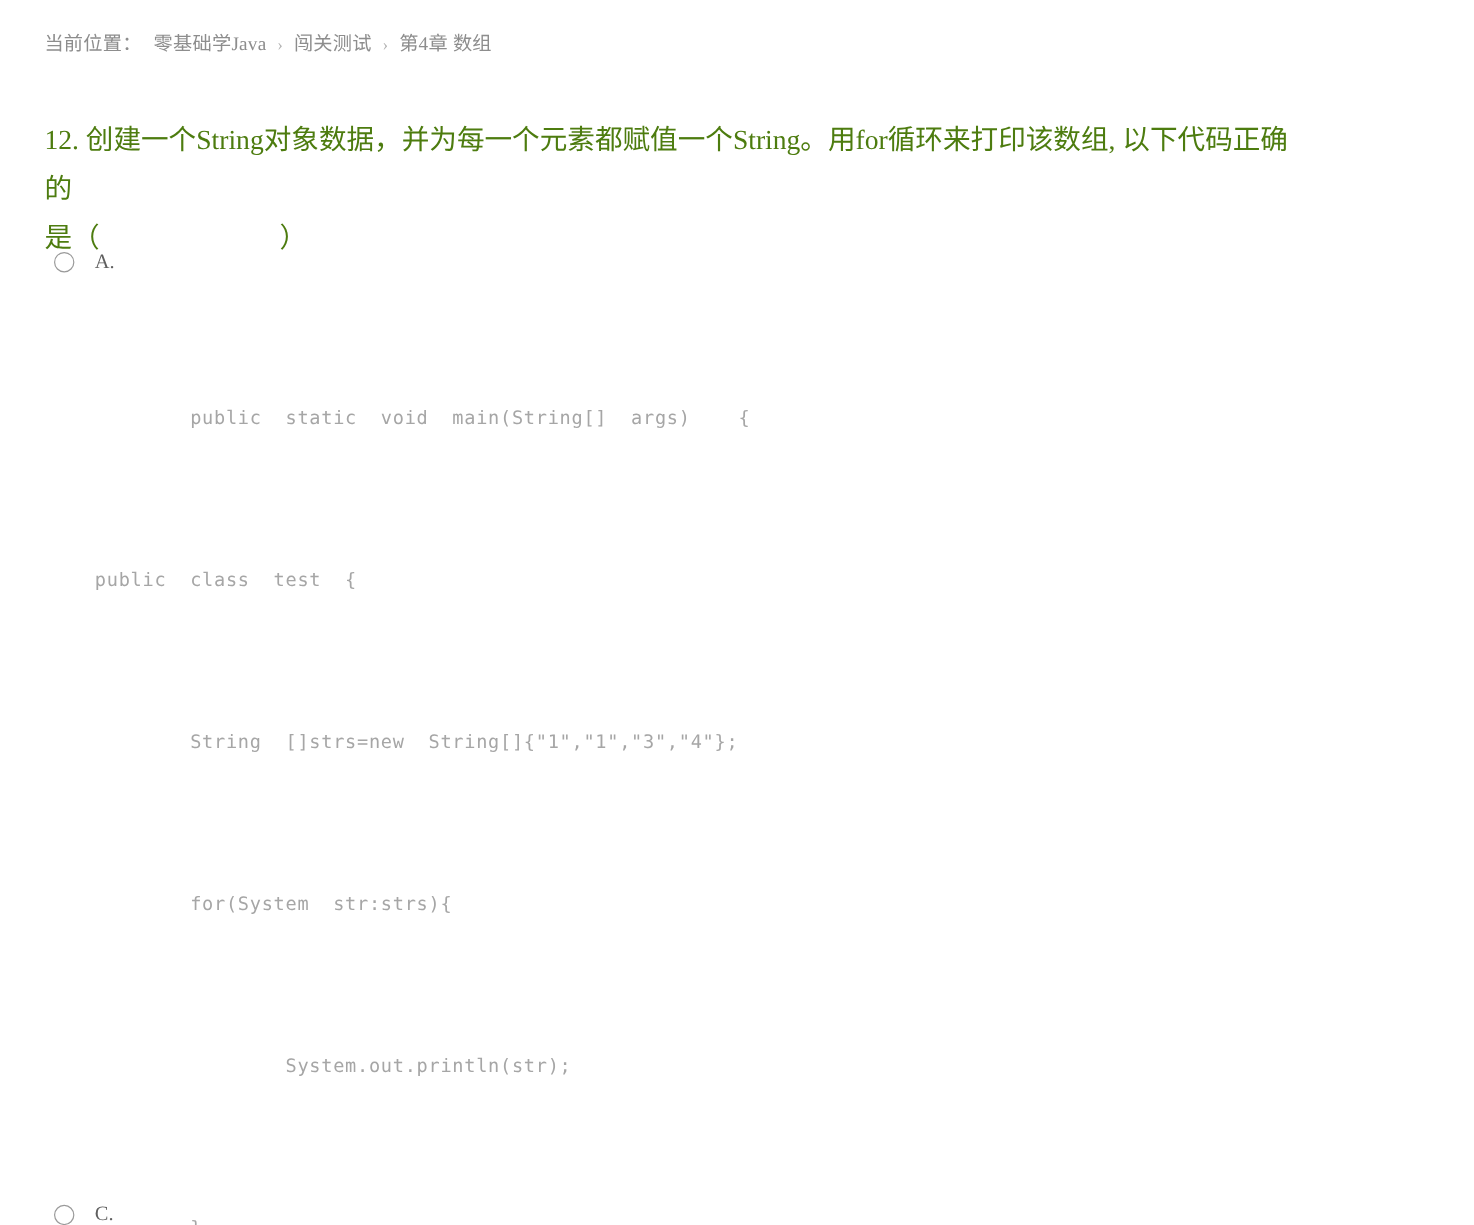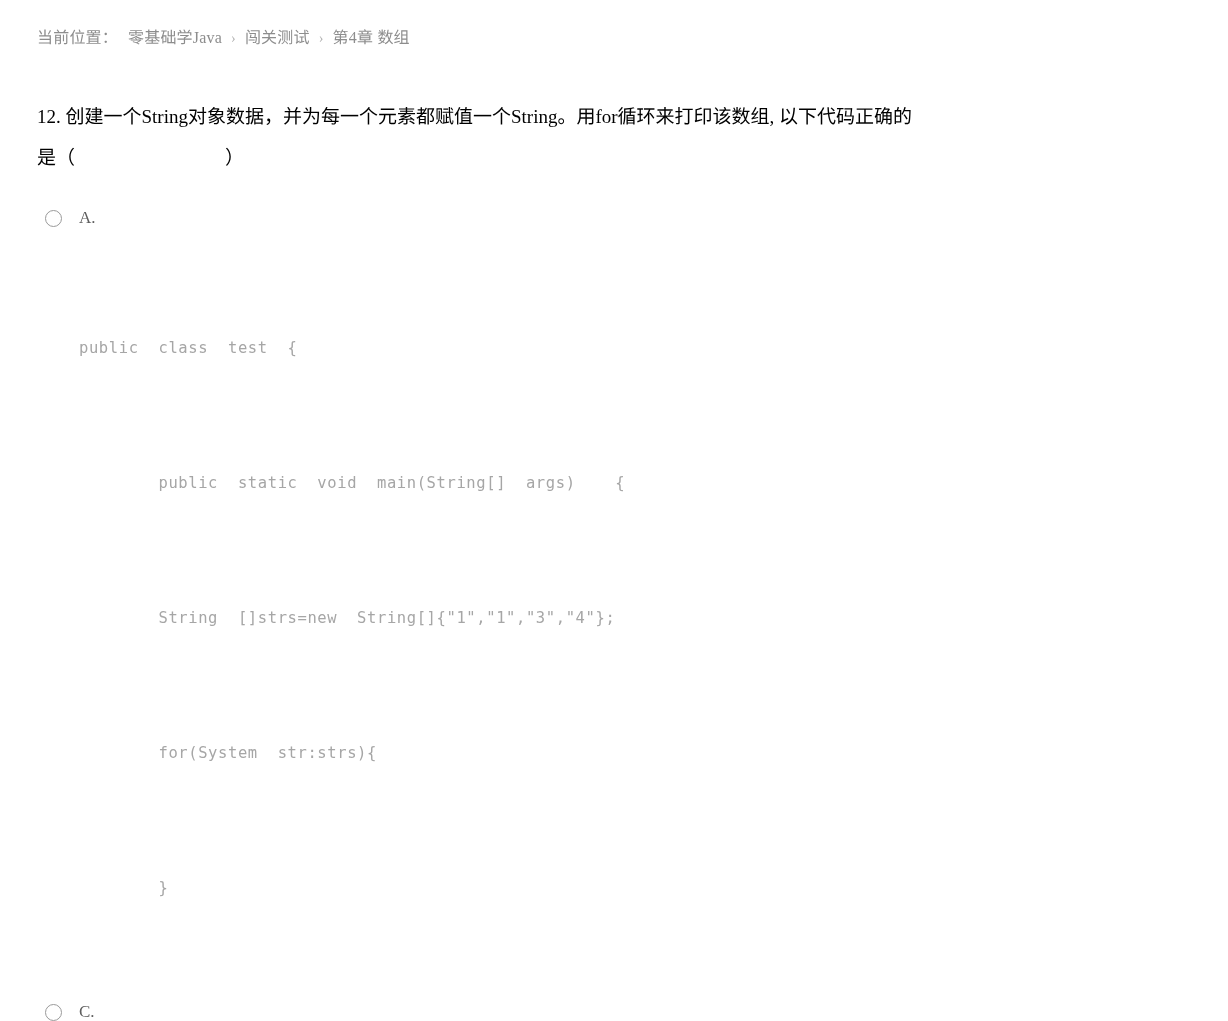--- a/index.html
+++ b/index.html
@@ -48,23 +48,23 @@
     color: #b4b4b4;
     font-size: 14px;
   }
 
   
   .question {
     position: absolute;
     left: 37px;
     top: 96px;
     width: 1050px;
-    font-size: 19px;
+    font-size: 23px;
     line-height: 41px;
-    color: #000000;
+    color: #4d7c0f;
   }
   .question .q-line {
     white-space: pre-wrap;
   }
   .q-blank {
     display: inline-block;
     width: 150px;
   }
 
   
@@ -143,24 +143,25 @@
   </div>
 
   <div class="options">
 
     <div class="option">
       <div class="option-head">
         <span class="radio"></span>
         <span class="option-letter">A.</span>
       </div>
       <div class="code">
+        <span class="ln">        public  static  void  main(String[]  args)    {</span>
         <span class="ln">public  class  test  {</span>
-        <span class="ln">        public  static  void  main(String[]  args)    {</span>
         <span class="ln">        String  []strs=new  String[]{"1","1","3","4"};</span>
         <span class="ln">        for(System  str:strs){</span>
+        <span class="ln">                System.out.println(str);</span>
         <span class="ln">        }</span>
         
         
       </div>
     </div>
 
   </div>
 
   <div class="cut-option">
     <span class="radio"></span>

